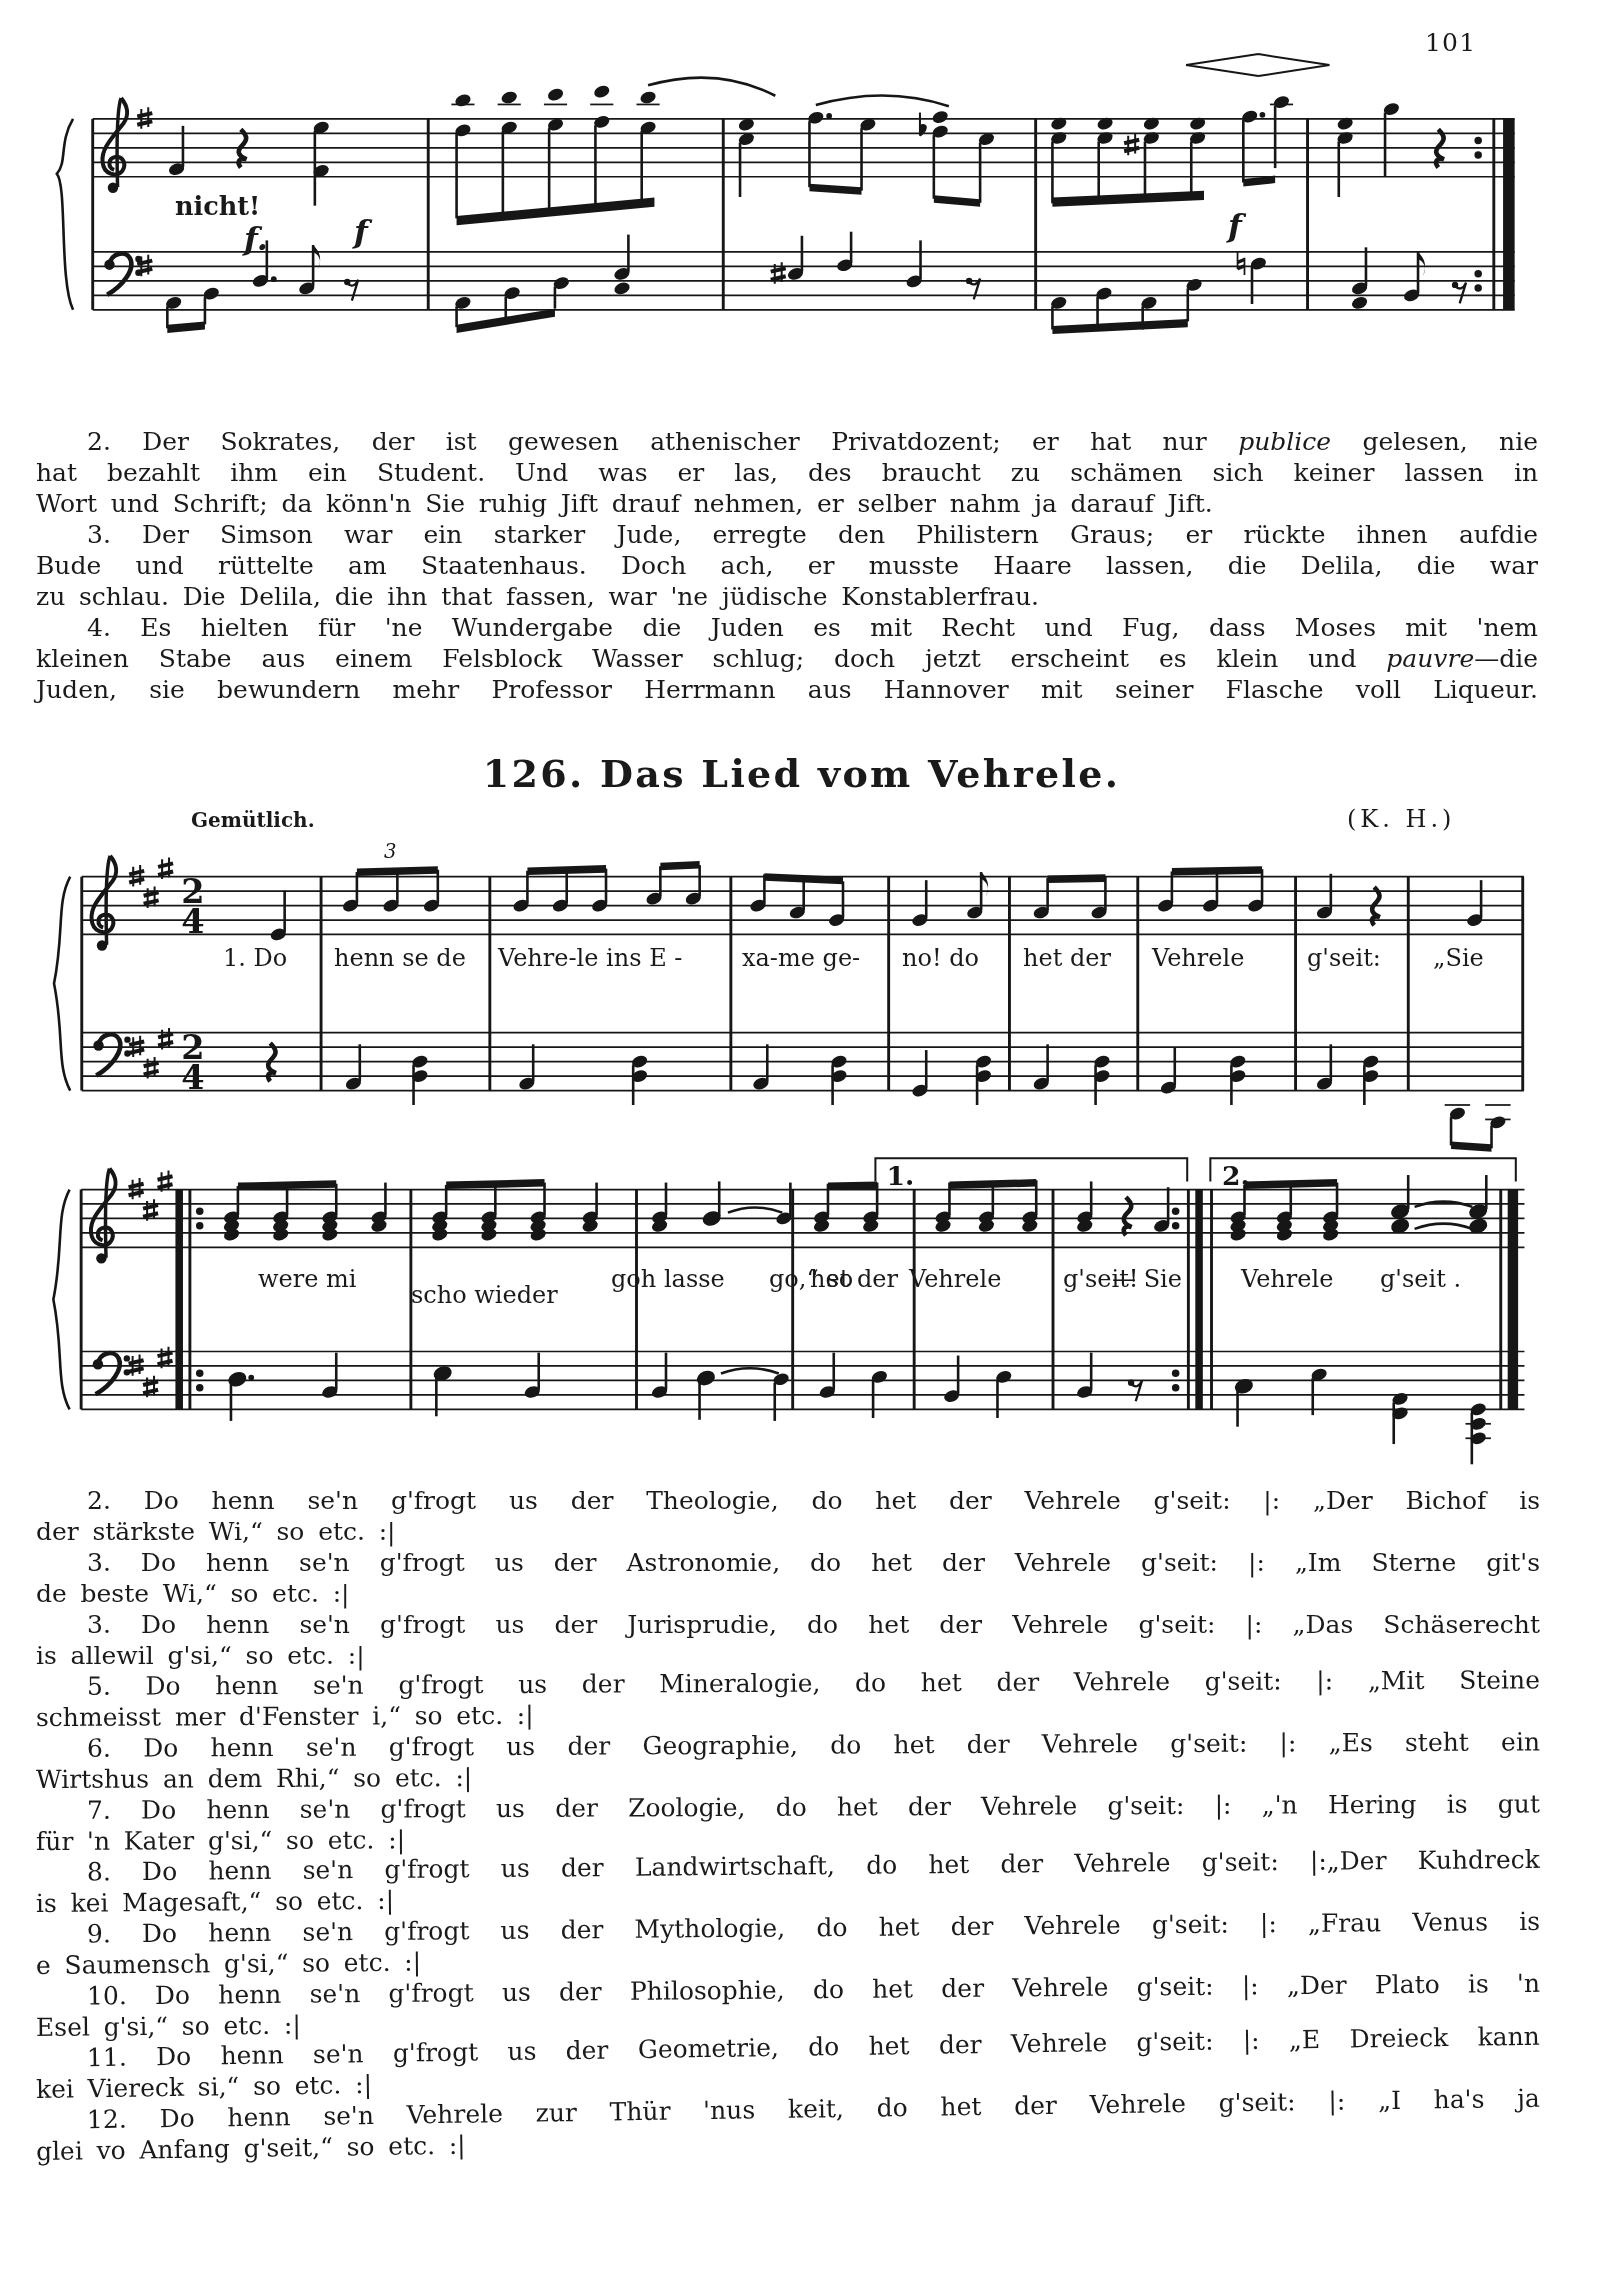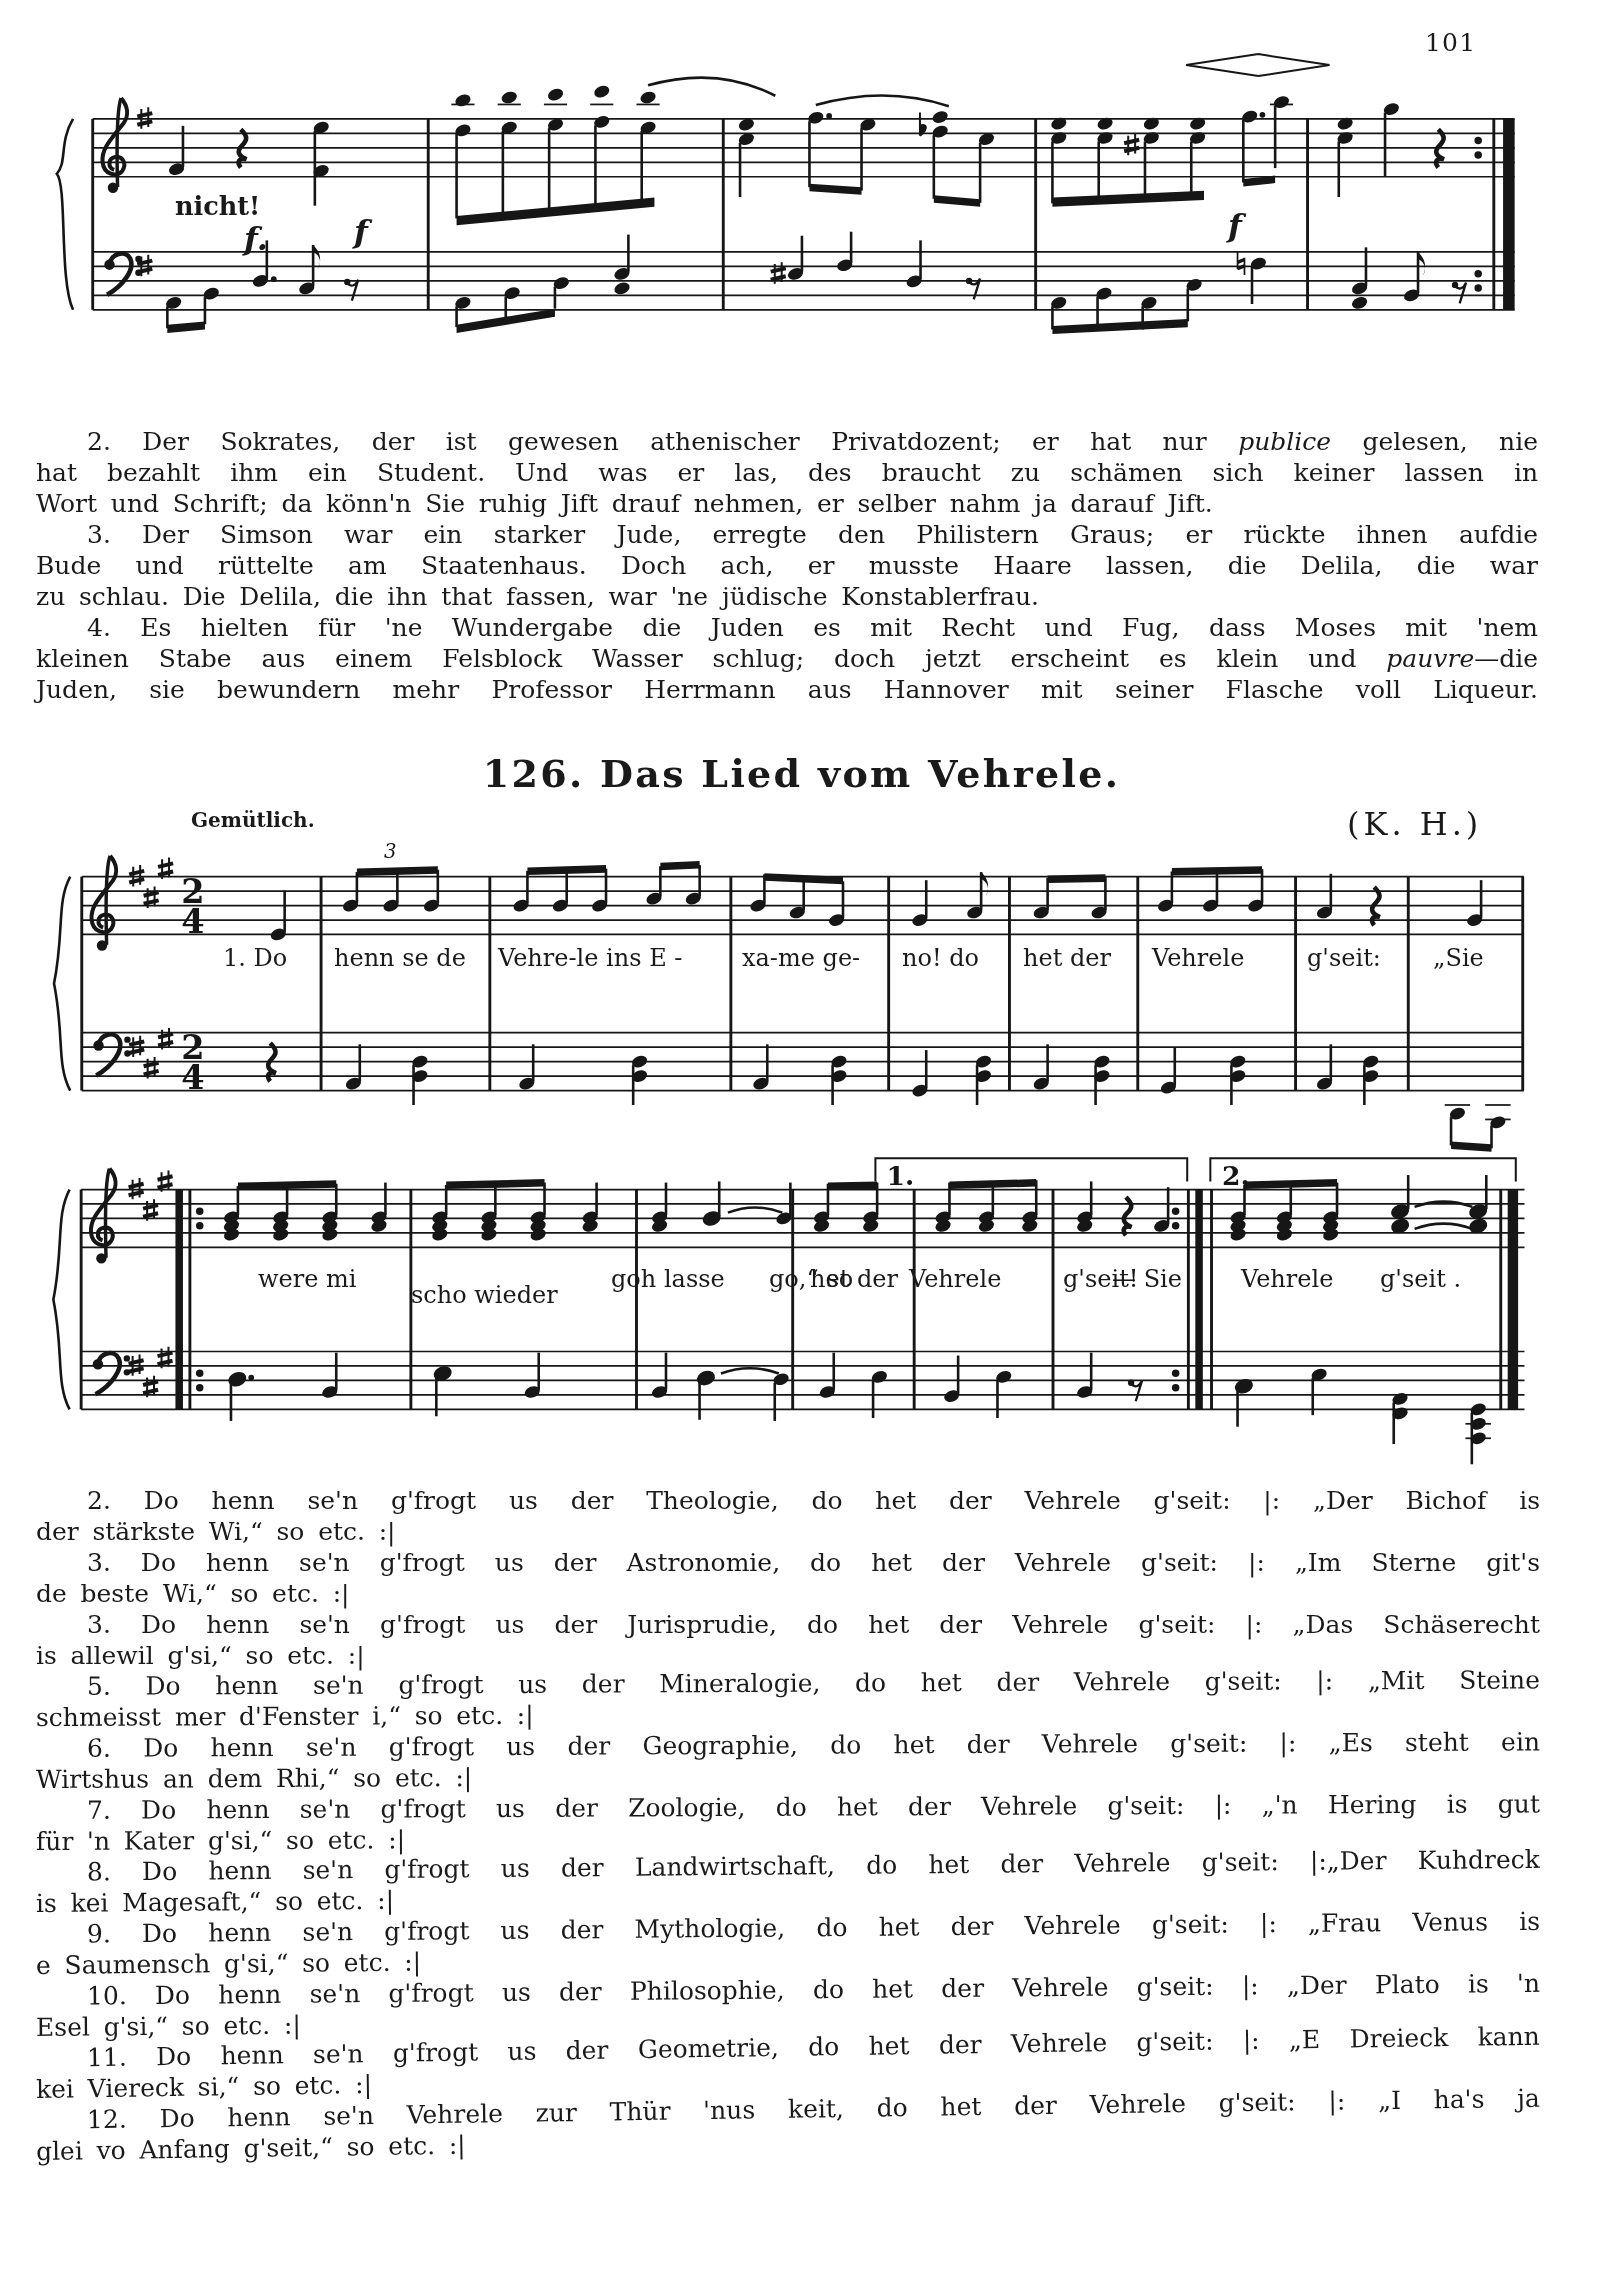--- a/index.html
+++ b/index.html
@@ -7,21 +7,21 @@
   .abs{position:absolute;}
   .pageno{font-size:25px;font-weight:normal;letter-spacing:1.2px;}
   .ptext{width:1502px;font-size:25px;line-height:31px;}
   .pline{height:31px;white-space:pre-wrap;}
   .just{text-align:justify;text-align-last:justify;}
   .ind{padding-left:51px;}
   .cont{word-spacing:5.8px;}
   .it{font-style:italic;}
   .title{width:1533px;text-align:center;font-size:38px;font-weight:bold;letter-spacing:2.3px;}
   .tempo{font-size:20px;font-weight:bold;}
-  .attrib{font-size:32px;letter-spacing:4px;}
+  .attrib{font-size:24px;letter-spacing:4px;}
   .dyn{font-style:italic;font-weight:bold;font-size:32px;}
   .vocalrem{font-size:25.5px;font-weight:bold;}
   .lyr{position:absolute;font-size:24px;white-space:nowrap;}
   .verses{width:1504px;font-size:25px;line-height:31px;}
   .vline{height:31px;transform-origin:left center;white-space:pre-wrap;}
   .vline:nth-child(n+7){transform:rotate(-0.25deg);}
   .vline:nth-child(n+13){transform:rotate(-0.5deg);}
   .vline:nth-child(n+19){transform:rotate(-0.85deg);}
   svg{overflow:visible;}
   svg .ln{stroke:#161616;stroke-width:3;}

